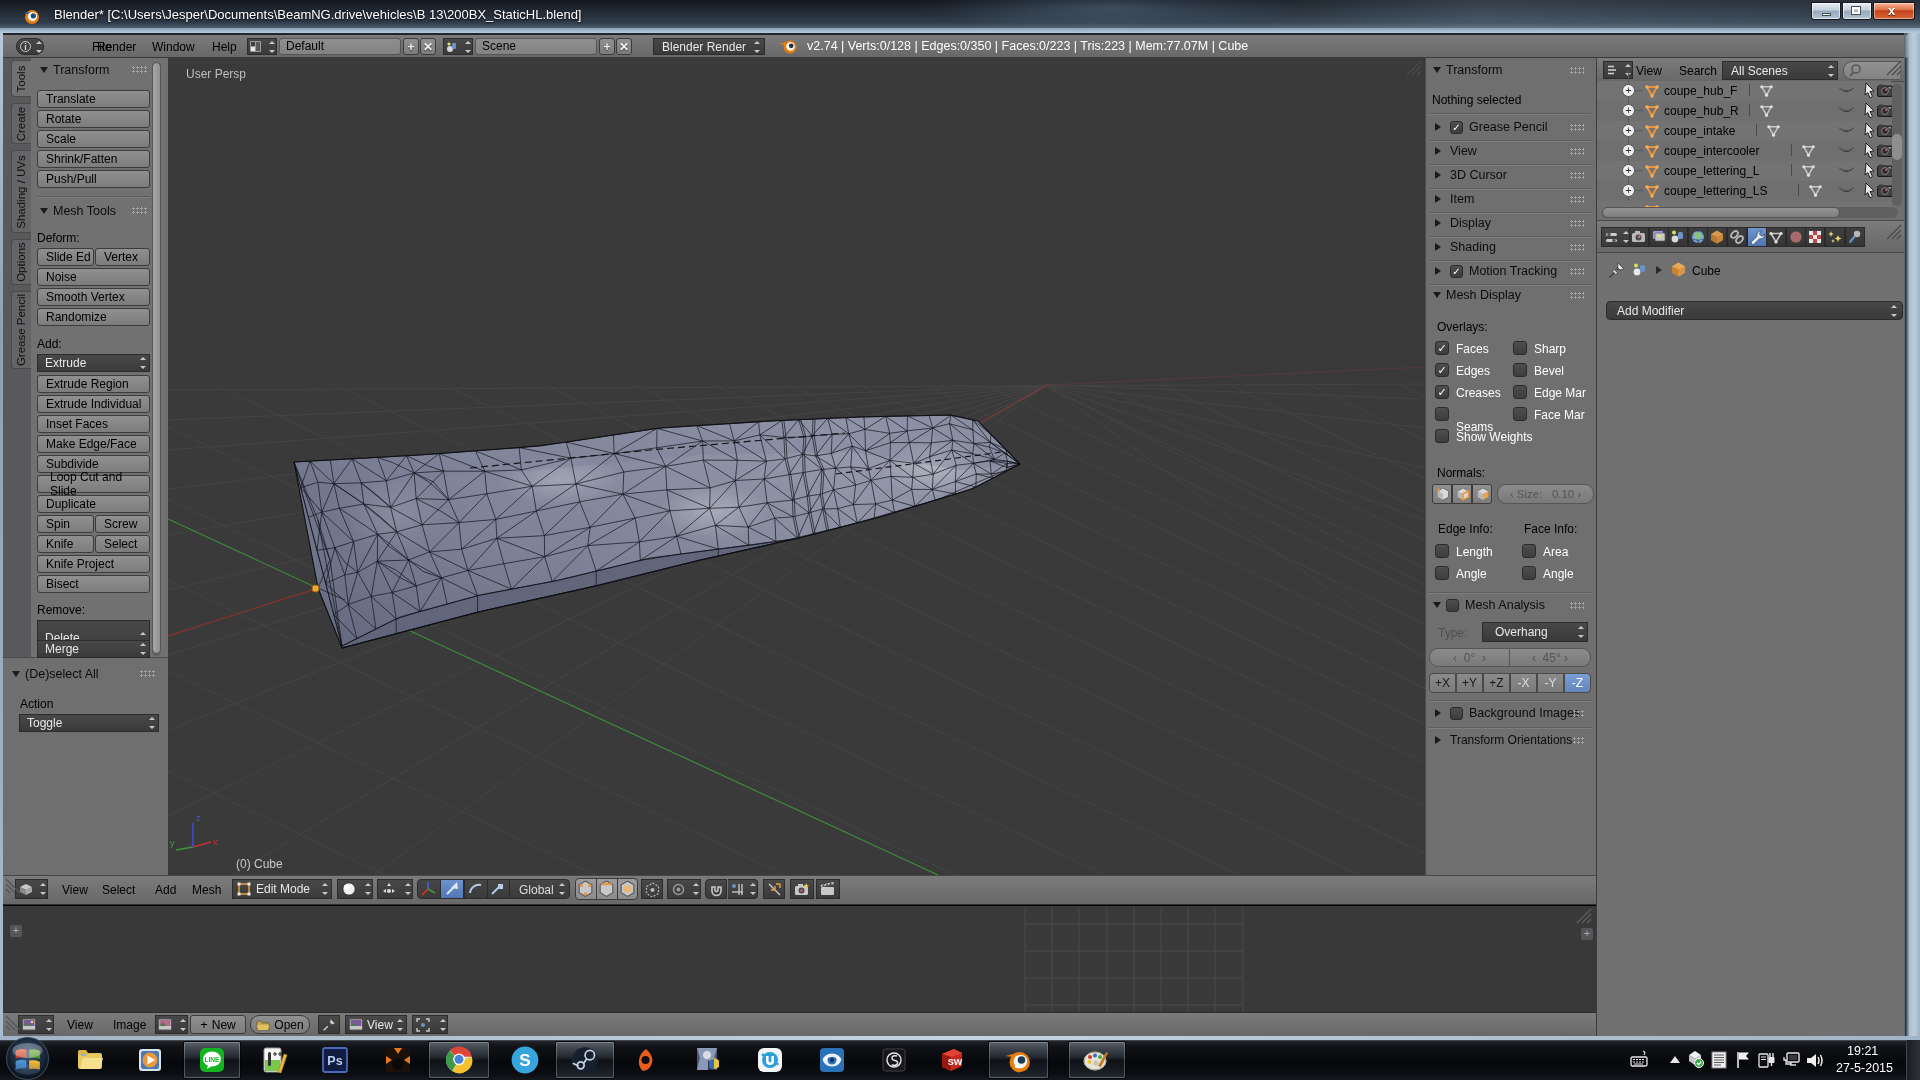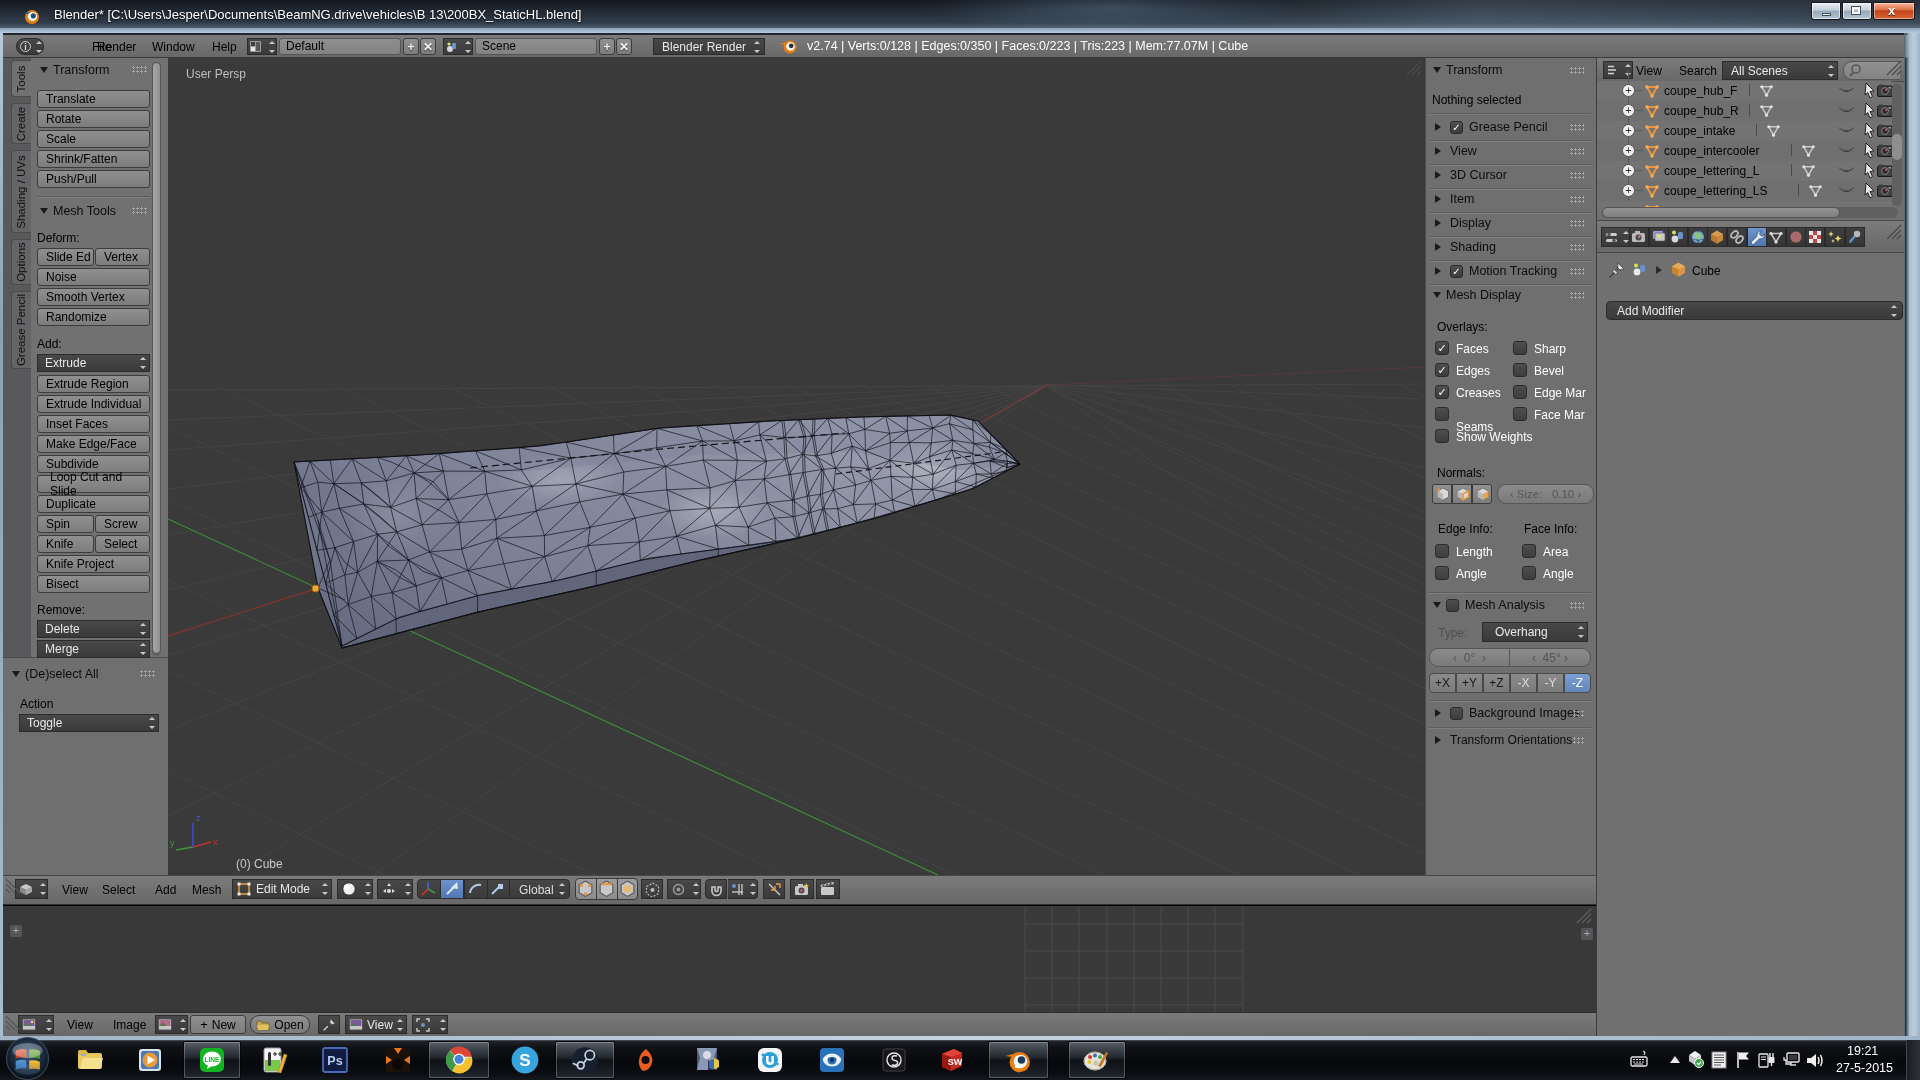--- a/index.html
+++ b/index.html
@@ -147,21 +147,21 @@
 <div class="btn" style="left:37px;top:455px;width:113px;height:18px;justify-content:flex-start;padding-left:8px;">Subdivide</div>
 <div class="btn" style="left:37px;top:475px;width:113px;height:18px;justify-content:flex-start;padding-left:12px;">Loop Cut and Slide</div>
 <div class="btn" style="left:37px;top:495px;width:113px;height:18px;justify-content:flex-start;padding-left:8px;">Duplicate</div>
 <div class="btn" style="left:37px;top:515px;width:57px;height:18px;justify-content:flex-start;padding-left:8px;">Spin</div>
 <div class="btn" style="left:95px;top:515px;width:55px;height:18px;justify-content:flex-start;padding-left:8px;">Screw</div>
 <div class="btn" style="left:37px;top:535px;width:57px;height:18px;justify-content:flex-start;padding-left:8px;">Knife</div>
 <div class="btn" style="left:95px;top:535px;width:55px;height:18px;justify-content:flex-start;padding-left:8px;">Select</div>
 <div class="btn" style="left:37px;top:555px;width:113px;height:18px;justify-content:flex-start;padding-left:8px;">Knife Project</div>
 <div class="btn" style="left:37px;top:575px;width:113px;height:18px;justify-content:flex-start;padding-left:8px;">Bisect</div>
 <div class="lbl" style="left:37px;top:603px;">Remove:</div>
-<div class="dk" style="left:37px;top:620px;width:113px;height:18px;padding:0 2px 0 7px;">Delete<span class="ud"></span></div>
+<div class="dk" style="left:37px;top:620px;width:113px;height:36px;padding:0 2px 0 7px;">Delete<span class="ud"></span></div>
 <div class="dk" style="left:37px;top:640px;width:113px;height:18px;padding:0 2px 0 7px;">Merge<span class="ud"></span></div>
 <div class="abs" style="left:152px;top:62px;width:9px;height:594px;border-radius:5px;background:#626262;"></div>
 <div class="abs" style="left:152px;top:62px;width:9px;height:592px;border-radius:5px;background:linear-gradient(90deg,#a8a8a8,#909090);border:1px solid #555;"></div>
 <div class="abs" style="left:12px;top:667px;display:flex;align-items:center;font-size:12.5px;color:#0c0c0c;"><span class="tri-d" style="border-top-color:#1a1a1a;"></span>(De)select All</div>
 <div class="grip" style="left:140px;top:670px;"></div>
 <div class="lbl" style="left:20px;top:697px;">Action</div>
 <div class="dk" style="left:19px;top:714px;width:140px;height:18px;padding:0 2px 0 7px;">Toggle<span class="ud"></span></div>
 <svg class="abs" style="left:168px;top:58px" width="1257" height="817" viewBox="168 58 1257 817">
 <defs>
 <linearGradient id="mg" x1="294" y1="560" x2="1020" y2="430" gradientUnits="userSpaceOnUse">

